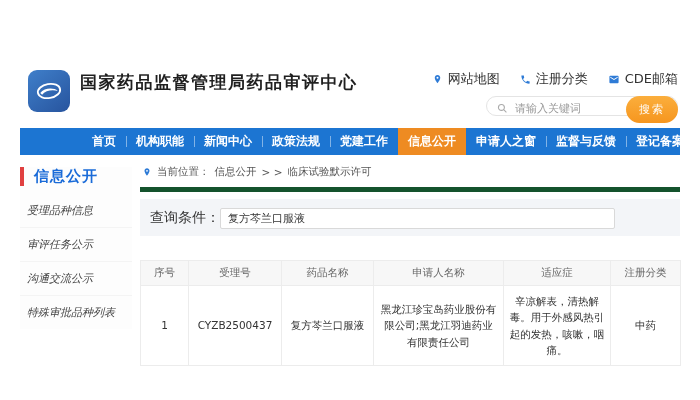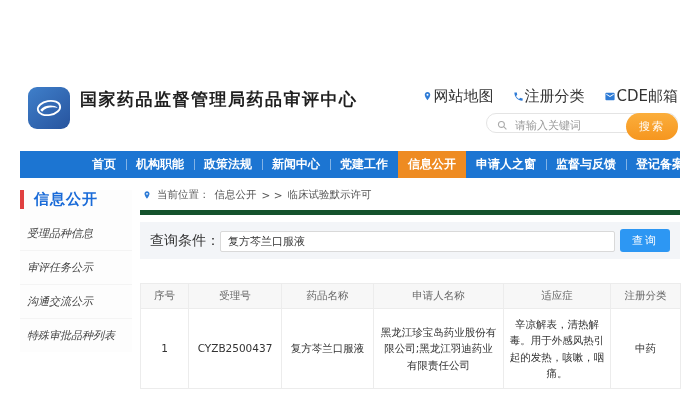--- a/index.html
+++ b/index.html
@@ -1,46 +1,46 @@
 <!DOCTYPE html>
 <html><head>
 <meta charset="utf-8">
 <style>
   * { margin:0; padding:0; box-sizing:border-box; }
   html,body { width:700px; height:400px; background:#fff; overflow:hidden; }
   body { font-family:"DejaVu Sans","Liberation Sans",sans-serif; }
   .page { position:relative; width:700px; height:400px; background:#fff; }
-  .container { position:absolute; left:20px; top:75px; width:660px; }
+  .container { position:absolute; left:20px; top:58px; width:660px; }
 
   
   .header { position:relative; height:70px; background:#fff; }
   .logo { position:absolute; left:8px; top:12px; width:42px; height:42px;
           background:linear-gradient(140deg,#3f7fca,#27549e); border-radius:9px;
           display:flex; align-items:center; justify-content:center; }
   .title-cn { position:absolute; left:60px; top:13px; font-size:17px; font-weight:bold;
               color:#1f1f1f; letter-spacing:1.5px; white-space:nowrap; }
   .title-en { position:absolute; left:61px; top:39px; font-size:9.5px; font-weight:bold;
               color:#2156c8; letter-spacing:0.5px; white-space:nowrap; }
   .header-links { position:absolute; right:2px; top:12px; display:flex; gap:20px; }
-  .hlink { display:flex; align-items:center; font-size:15px; color:#333; cursor:pointer; }
+  .hlink { display:flex; align-items:center; gap:5px; font-size:13px; color:#333; cursor:pointer; }
   .hlink svg { display:block; }
   .search-bar { position:absolute; right:2px; top:38px; width:192px; height:20px;
                 border:1px solid #e4e4e4; border-radius:13px; background:#fff; }
   .search-input { position:absolute; left:28px; top:0; width:105px; height:23px; border:none;
                   outline:none; font-size:11px; color:#555; background:transparent;
                   font-family:"DejaVu Sans","Liberation Sans",sans-serif; }
   .search-input::placeholder { color:#9a9a9a; }
   .mag { position:absolute; left:9px; top:5px; }
   .search-btn { position:absolute; right:-1px; top:-1px; width:52px; height:27px;
                 border:none; border-radius:14px; background:linear-gradient(#fbae3c,#f6961f);
                 color:#fff; font-size:11px; cursor:pointer; letter-spacing:2px;
                 font-family:"DejaVu Sans","Liberation Sans",sans-serif; }
 
   
-  .nav { display:flex; align-items:center; height:27px; background:#1c75d2; padding-left:62px;margin-top:6px; }
+  .nav { display:flex; align-items:center; height:27px; background:#1c75d2; padding-left:62px; }
   .nav-item { position:relative; height:27px; line-height:27px; padding:0 10px; color:#fff;
               font-size:12px; font-weight:bold; white-space:nowrap; cursor:pointer; }
   .nav-item + .nav-item::before { content:''; position:absolute; left:0; top:8px; width:1px;
               height:11px; background:rgba(255,255,255,0.45); }
   .nav-item.active { background:#ee8b22; }
   .nav-item.active::before, .nav-item.active + .nav-item::before { display:none; }
 
   
   .content { position:relative; }
   .sidebar { position:absolute; left:0; top:12px; width:112px; background:#fdfdfd; }
@@ -111,22 +111,22 @@
             <path fill="none" stroke="#aaaaaa" stroke-width="2" d="M10 4.5a5.5 5.5 0 1 1 0 11 5.5 5.5 0 0 1 0-11zm4.2 9.7 5 5"></path>
           </svg>
         <input class="search-input" type="text" placeholder="请输入关键词" style="">
         <button class="search-btn">搜索</button>
       </div>
     </div>
 
     <div class="nav">
       <div class="nav-item">首页</div>
       <div class="nav-item">机构职能</div>
+      <div class="nav-item">新闻中心</div>
       <div class="nav-item">政策法规</div>
-      <div class="nav-item">新闻中心</div>
       <div class="nav-item">党建工作</div>
       <div class="nav-item active">信息公开</div>
       <div class="nav-item">申请人之窗</div>
       <div class="nav-item">监督与反馈</div>
       <div class="nav-item">登记备案平台</div>
     </div>
 
     <div class="content">
       <div class="sidebar">
         <div class="sidebar-title">信息公开</div>
@@ -143,21 +143,20 @@
             </svg>
           <span>当前位置：</span>
             <span class="crumb-link">信息公开</span>
           <span>&gt; &gt;</span>
           <span>临床试验默示许可</span>
         </div>
 
         <div class="query-strip">
           <span class="query-label">查询条件：</span>
           <input class="query-input" type="text" value="复方芩兰口服液" style="">
-          <button class="query-btn">查询</button>
         </div>
 
         <table class="result">
           <colgroup>
             <col style="width:48px">
               <col style="width:93px">
               <col style="width:92px">
             <col style="width:130px">
               <col style="width:107px">
               <col style="width:70px">

